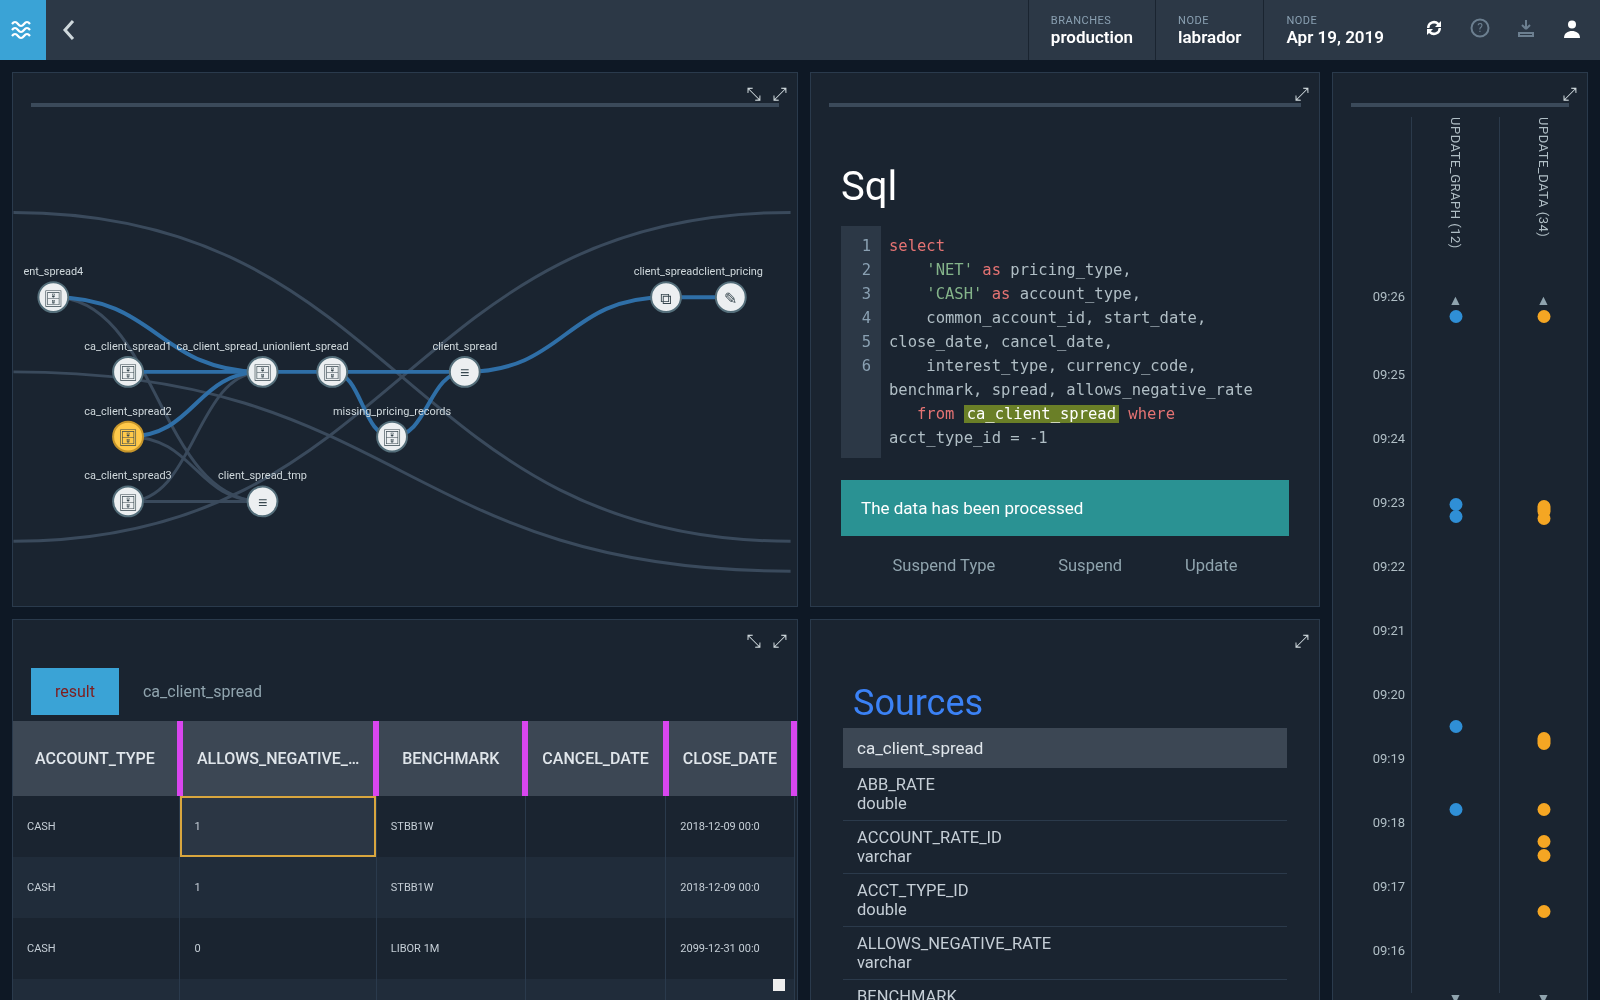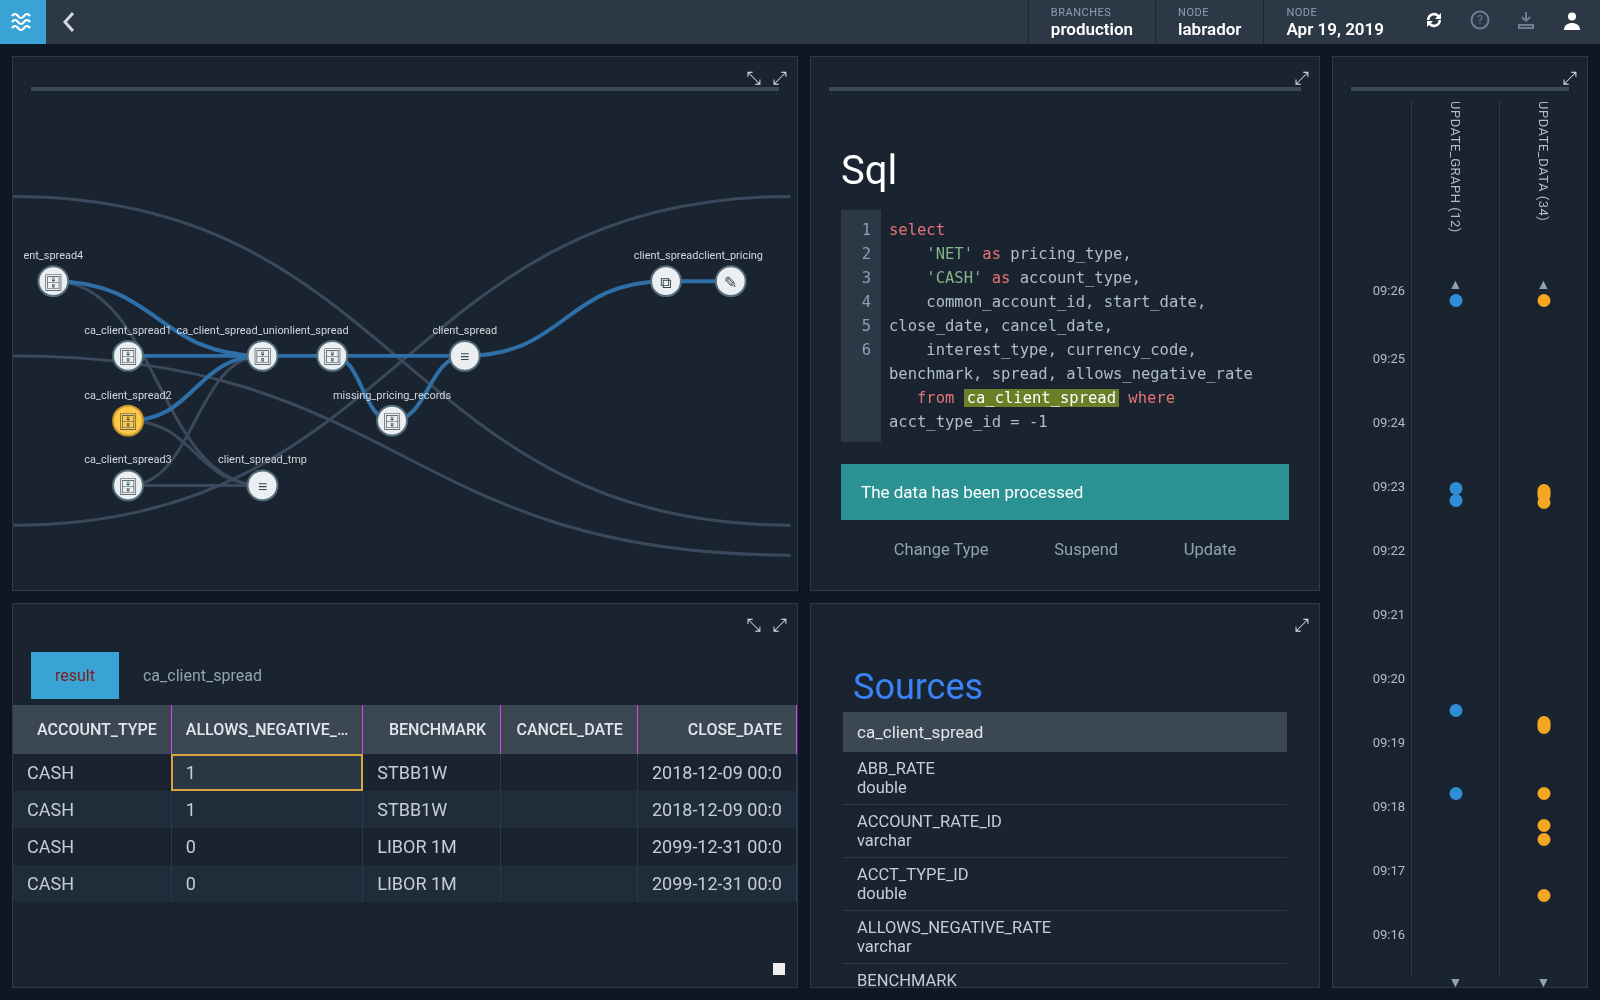--- a/index.html
+++ b/index.html
@@ -1,18 +1,18 @@
 <!DOCTYPE html>
 <html><head>
 <meta charset="utf-8">
 <style>
   * { box-sizing: border-box; margin: 0; padding: 0; }
   html, body { width: 1600px; height: 1000px; font-family: -apple-system, BlinkMacSystemFont, "Segoe UI", Roboto, "Helvetica Neue", sans-serif; background:#0e1825; color:#cfd8dc; overflow:hidden; }
   
-  .topbar { height:44px; background:#2c3846; display:flex; align-items:stretch; }
+  .topbar { height:60px; background:#2c3846; display:flex; align-items:stretch; }
   .logo { width:46px; background:#3aa3d6; display:flex; align-items:center; justify-content:center; }
   .back { width:46px; display:flex; align-items:center; justify-content:center; color:#cfd8dc; font-size:22px; cursor:pointer; }
   .topbar-spacer { flex:1; }
   .meta { display:flex; }
   .meta-item { padding:4px 22px; border-left:1px solid #1a2430; display:flex; flex-direction:column; justify-content:center; }
   .meta-label { font-size:11px; color:#8aa0b2; letter-spacing:0.5px; }
   .meta-value { font-size:17px; color:#fff; font-weight:600; }
   .top-icons { display:flex; align-items:center; padding:0 18px; gap:26px; color:#8aa0b2; }
   .top-icons .icon { font-size:20px; cursor:pointer; }
   .top-icons .icon.active { color:#fff; }
@@ -56,22 +56,22 @@
   .dot { position:absolute; left:50%; transform:translateX(-50%); width:13px; height:13px; border-radius:50%; }
   .dot.blue { background:#2f8fd6; }
   .dot.orange { background:#f5a623; }
   .dot.wide { width:13px; height:18px; border-radius:7px; }
   
   #results-panel { grid-column:1; grid-row:2; }
   .tabs { display:flex; margin:48px 0 0 18px; }
   .tab { padding:14px 24px; font-size:16px; color:#90a4ae; cursor:pointer; }
   .tab.active { background:#3aa3d6; color:#7f1d1d; }
   .table { width:100%; border-collapse:collapse; margin-top:6px; }
-  .table th { background:#3c4754; color:#e0e6eb; font-weight:500; text-align:right; padding:15px 14px; font-size:16px; border-right:1px solid #d946ef; white-space:nowrap; overflow:hidden; text-overflow:ellipsis; }
-  .table td { padding:8px 14px; font-size:18px; color:#c5ced6; border-right:1px solid #2a3a4c; white-space:nowrap; overflow:hidden; }
+  .table th { background:#3c4754; color:#e0e6eb; font-weight:500; text-align:center; padding:28px 14px; font-size:16px; border-right:6px solid #d946ef; white-space:nowrap; overflow:hidden; text-overflow:ellipsis; }
+  .table td { padding:24px 14px; font-size:11px; color:#c5ced6; border-right:1px solid #2a3a4c; white-space:nowrap; overflow:hidden; }
   .table tr:nth-child(even) td { background:#202c3a; }
   .cell-selected { outline:2px solid #d9a63e; outline-offset:-2px; background:#2b3644 !important; }
   .scroll-handle { position:absolute; bottom:12px; right:12px; width:12px; height:12px; background:#eee; }
   
   #sources-panel { grid-column:2; grid-row:2; }
   .sources-title { font-size:36px; color:#3b82f6; font-weight:400; margin:62px 0 4px 42px; }
   .src-list { margin:0 32px; }
   .src-head { background:#3c4754; color:#e0e6eb; padding:10px 14px; font-size:17px; }
   .src-row { display:flex; justify-content:space-between; padding:7px 14px; font-size:16.5px; color:#c5ced6; border-bottom:1px solid #2b3a4b;flex-direction:column; }
   
@@ -231,32 +231,32 @@
         </div>
       <div class="codelines" id="sql-code"><span class="kw">select</span>
     <span class="str">'NET'</span> <span class="kw">as</span> pricing_type,
     <span class="str">'CASH'</span> <span class="kw">as</span> account_type,
     common_account_id, start_date, close_date, cancel_date,
     interest_type, currency_code, benchmark, spread, allows_negative_rate
    <span class="kw">from</span> <span class="hl">ca_client_spread</span> <span class="kw">where</span> acct_type_id = -1</div>
     </div>
     <div class="banner">The data has been processed</div>
     <div class="action-row" id="sql-actions">
-        <span>Change Type</span>
+        <span>Suspend Type</span>
         <span>Suspend</span>
         <span>Update</span>
       </div>
   </div>
 
   <div id="timeline-panel" class="panel">
     <div class="panel-header"></div>
     <span class="expand">⤢</span>
     <div class="timeline-cols" id="timeline">
         <div class="tl-scale">
-          <div class="tl-tick" style="top: 189px;">09:26</div>
+          <div class="tl-tick" style="top: 179px;">09:26</div>
           <div class="tl-tick" style="top: 257px;">09:25</div>
           <div class="tl-tick" style="top: 321px;">09:24</div>
           <div class="tl-tick" style="top: 385px;">09:23</div>
           <div class="tl-tick" style="top: 449px;">09:22</div>
           <div class="tl-tick" style="top: 513px;">09:21</div>
           <div class="tl-tick" style="top: 577px;">09:20</div>
           <div class="tl-tick" style="top: 641px;">09:19</div>
           <div class="tl-tick" style="top: 705px;">09:18</div>
           <div class="tl-tick" style="top: 769px;">09:17</div>
           <div class="tl-tick" style="top: 833px;">09:16</div>

